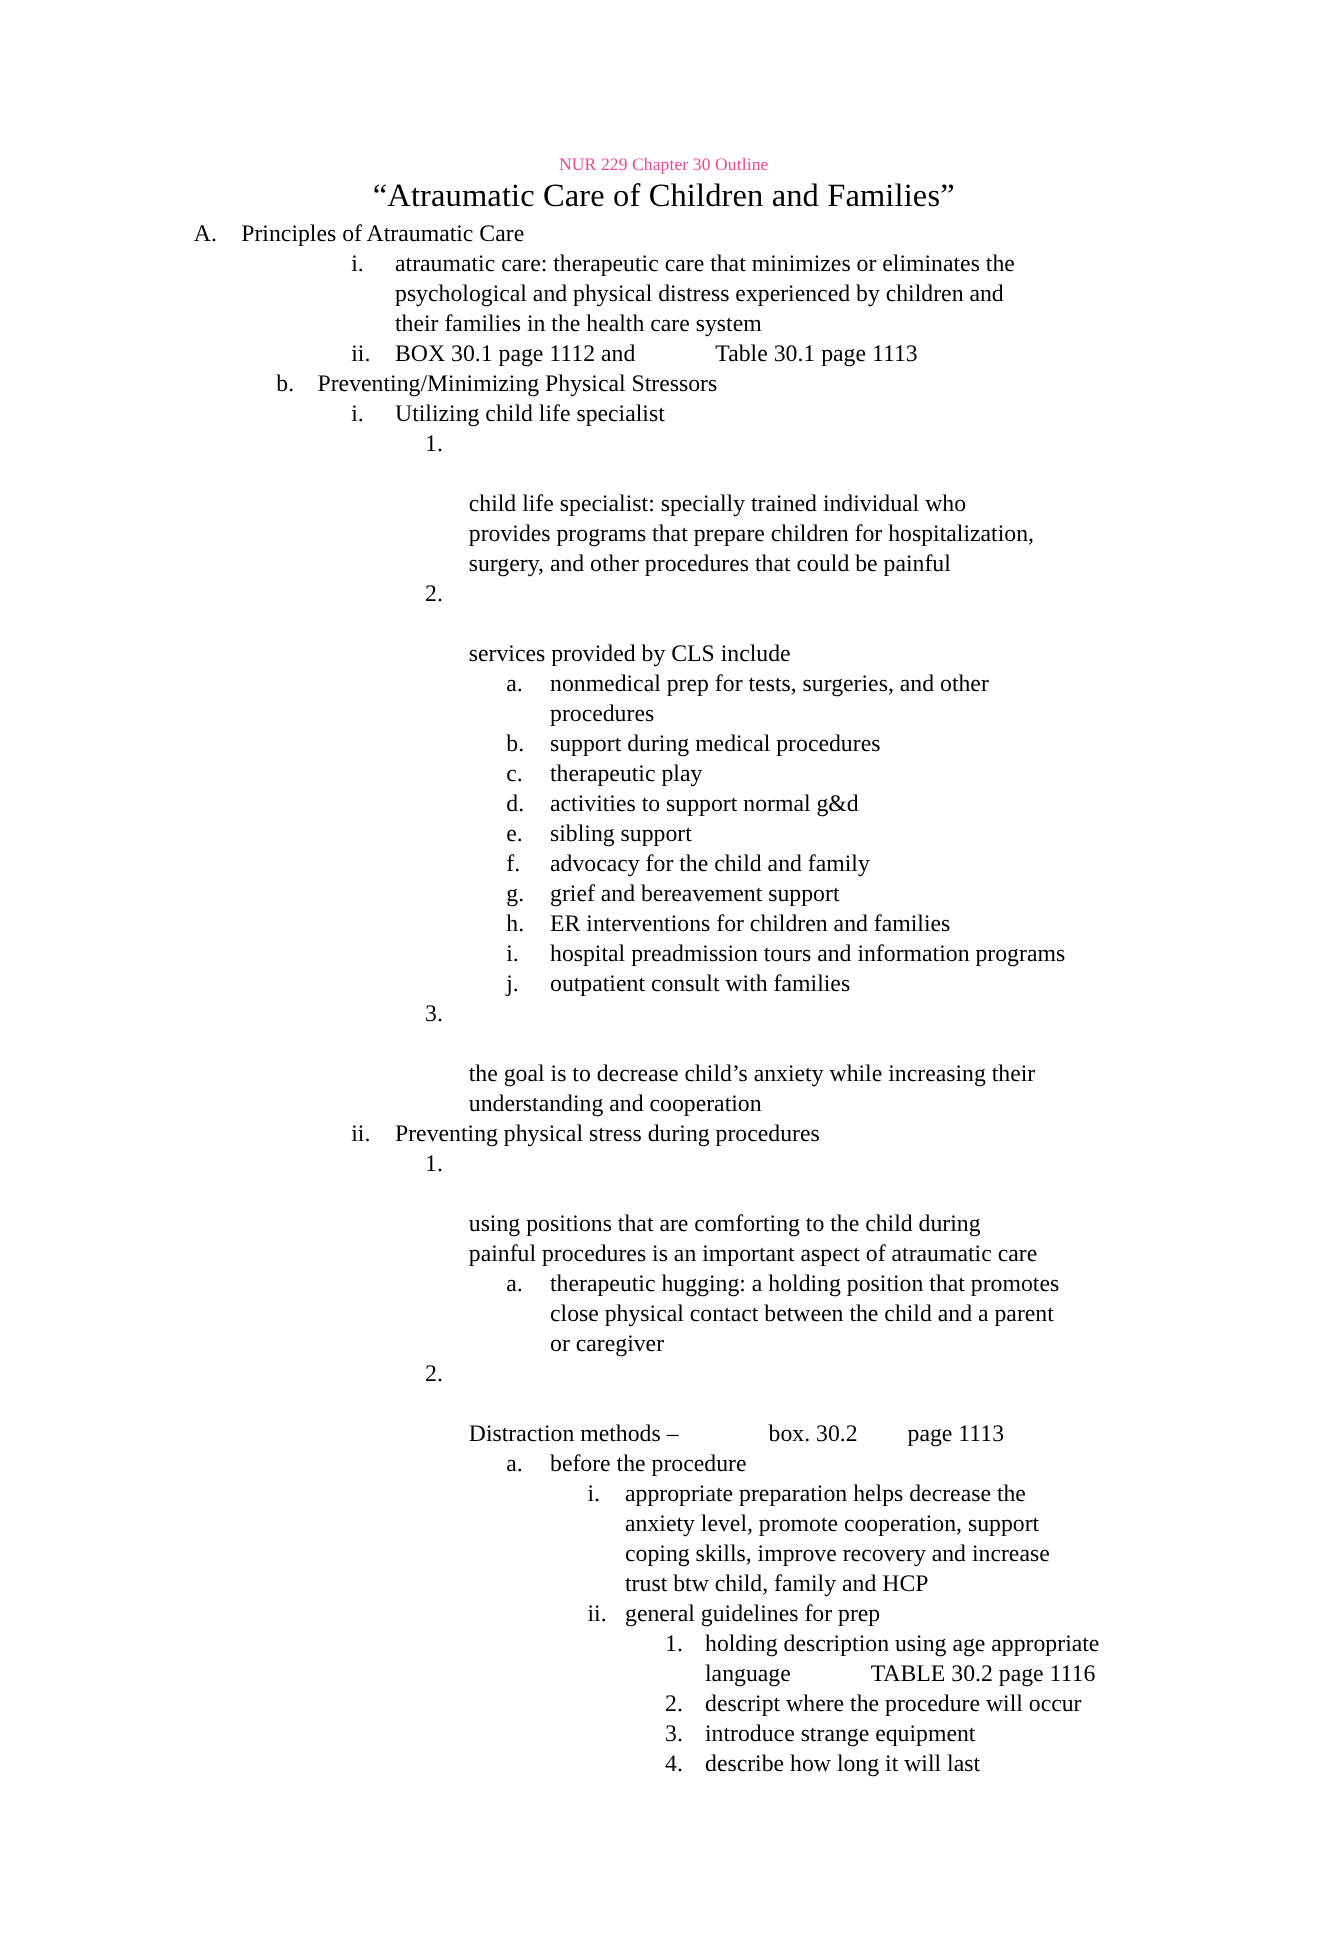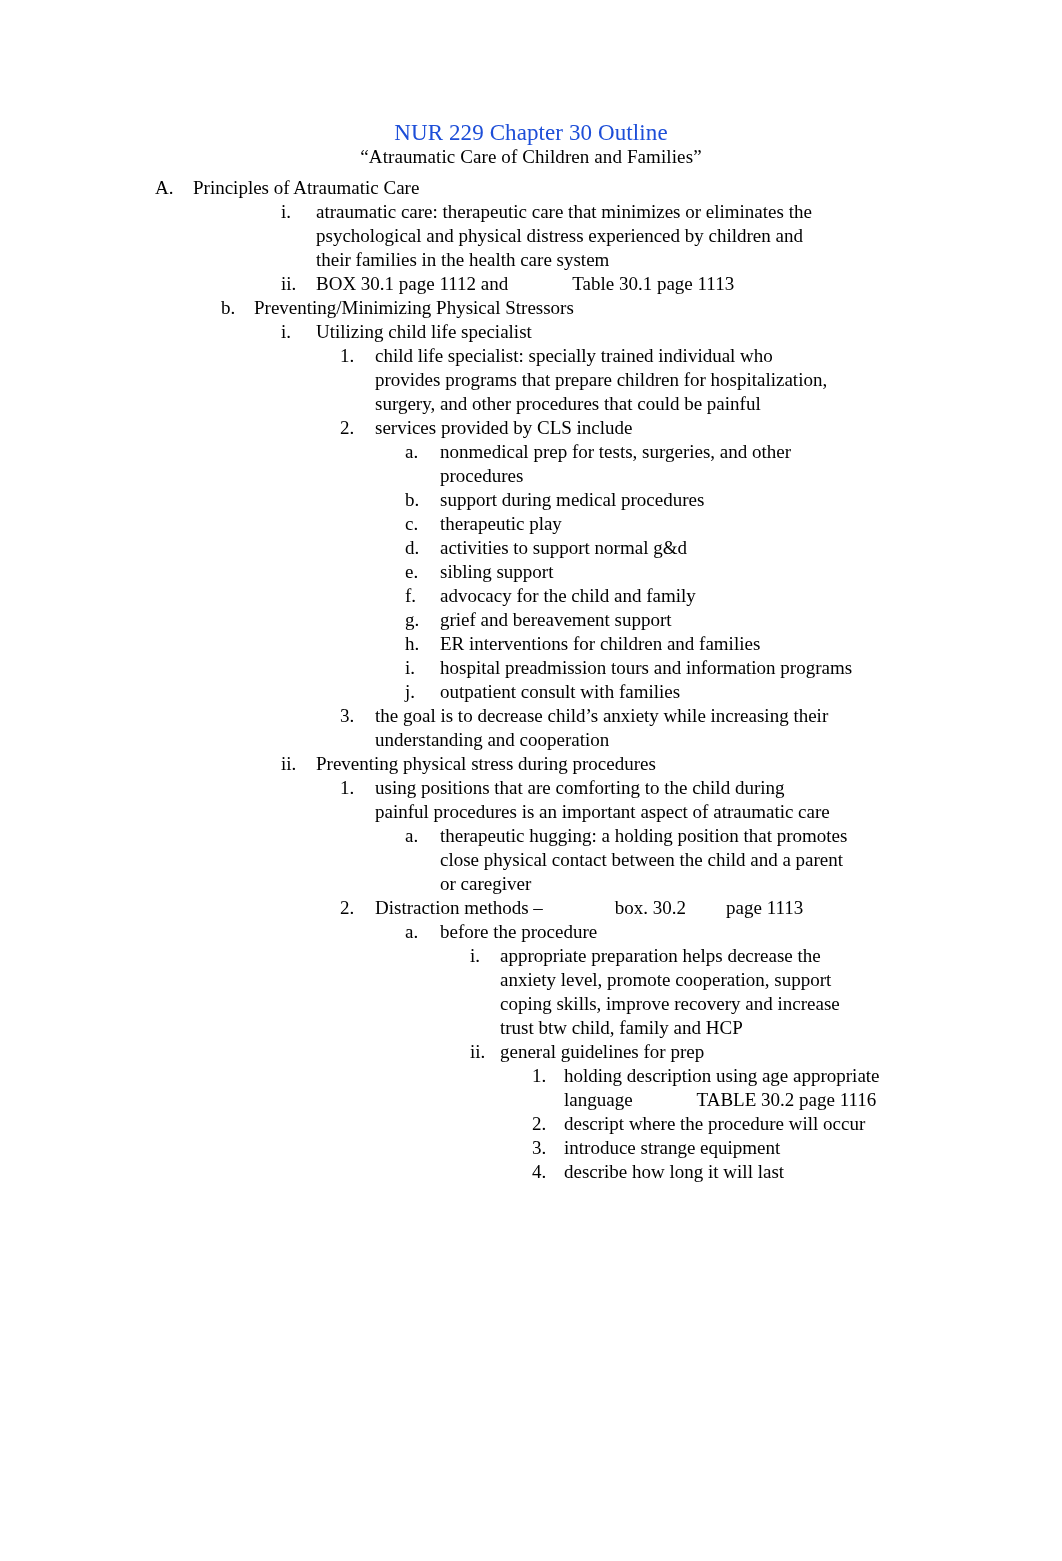--- a/index.html
+++ b/index.html
@@ -24,28 +24,28 @@
     box-sizing: border-box;
     padding: 0;
   }
 
   
   .title-block {
     padding-top: 120px;
     text-align: center;
   }
   .doc-title {
-    font-size: 23px;
+    font-size: 14px;
     line-height: 25px;
-    color: #1d4ed8;
+    color: #ec4899;
     letter-spacing: 0.1px;
     font-family: Liberation Serif, serif;
   }
   .doc-subtitle {
-    font-size: 19px;
+    font-size: 26px;
     line-height: 24px;
     color: #000000;
     letter-spacing: 0.1px;
   }
 
   
   .outline {
     margin-top: 7px;
   }
 
@@ -83,21 +83,21 @@
   .lvl-b  { padding-left: 221px; }
   .lvl-b  .marker { width: 33px; }
   .lvl-b  .body-text { max-width: 660px; }
 
   .lvl-i  { padding-left: 281px; }
   .lvl-i  .marker { width: 35px; }
   .lvl-i  .body-text { max-width: 520px; }
 
   .lvl-1  { padding-left: 340px; }
   .lvl-1  .marker { width: 35px; }
-  .lvl-1  .body-text { max-width: 460px; }
+  .lvl-1  .body-text { max-width: 460px; margin-top: 48px; }
 
   .lvl-a  { padding-left: 405px; }
   .lvl-a  .marker { width: 35px; }
   .lvl-a  .body-text { max-width: 420px; }
 
   .lvl-i2 { padding-left: 470px; }
   .lvl-i2 .marker { width: 30px; }
   .lvl-i2 .body-text { max-width: 375px; }
 
   .lvl-12 { padding-left: 532px; }

